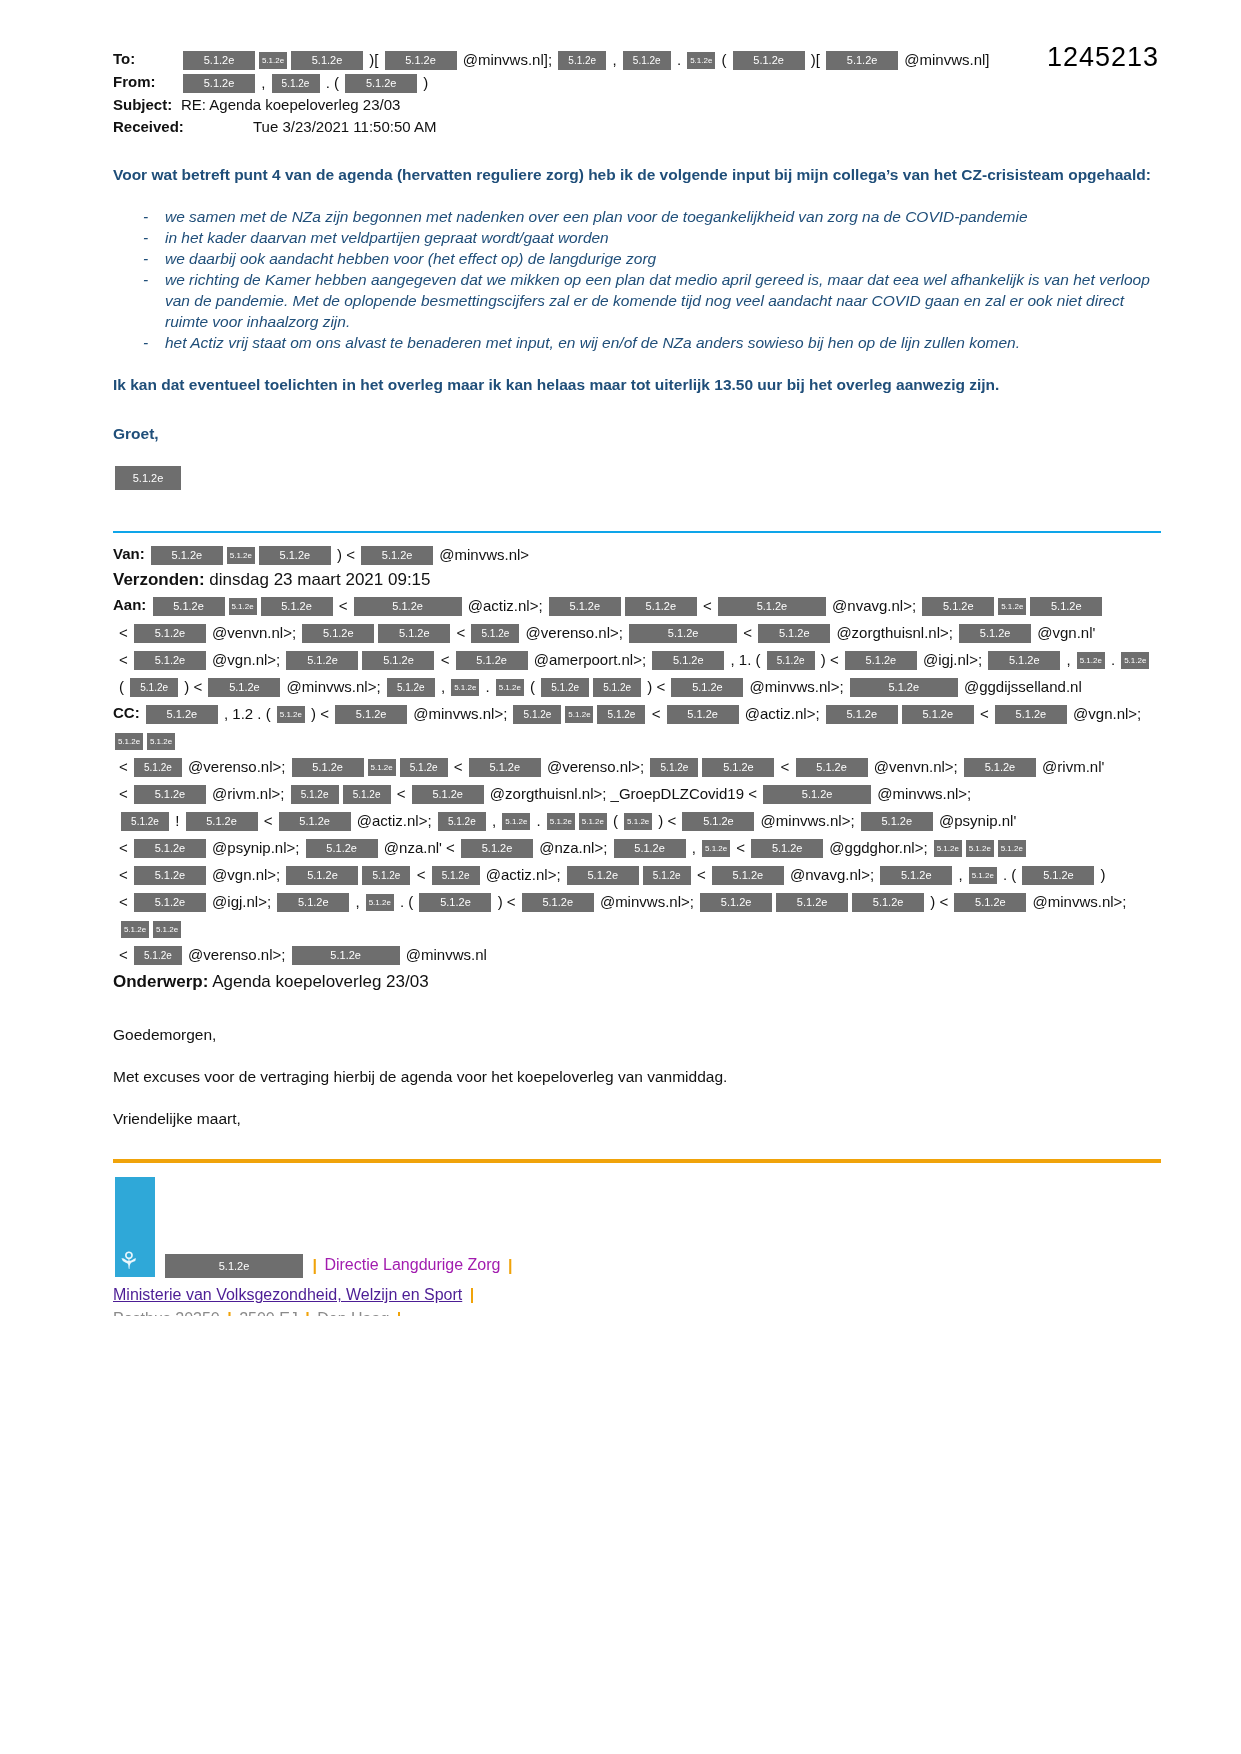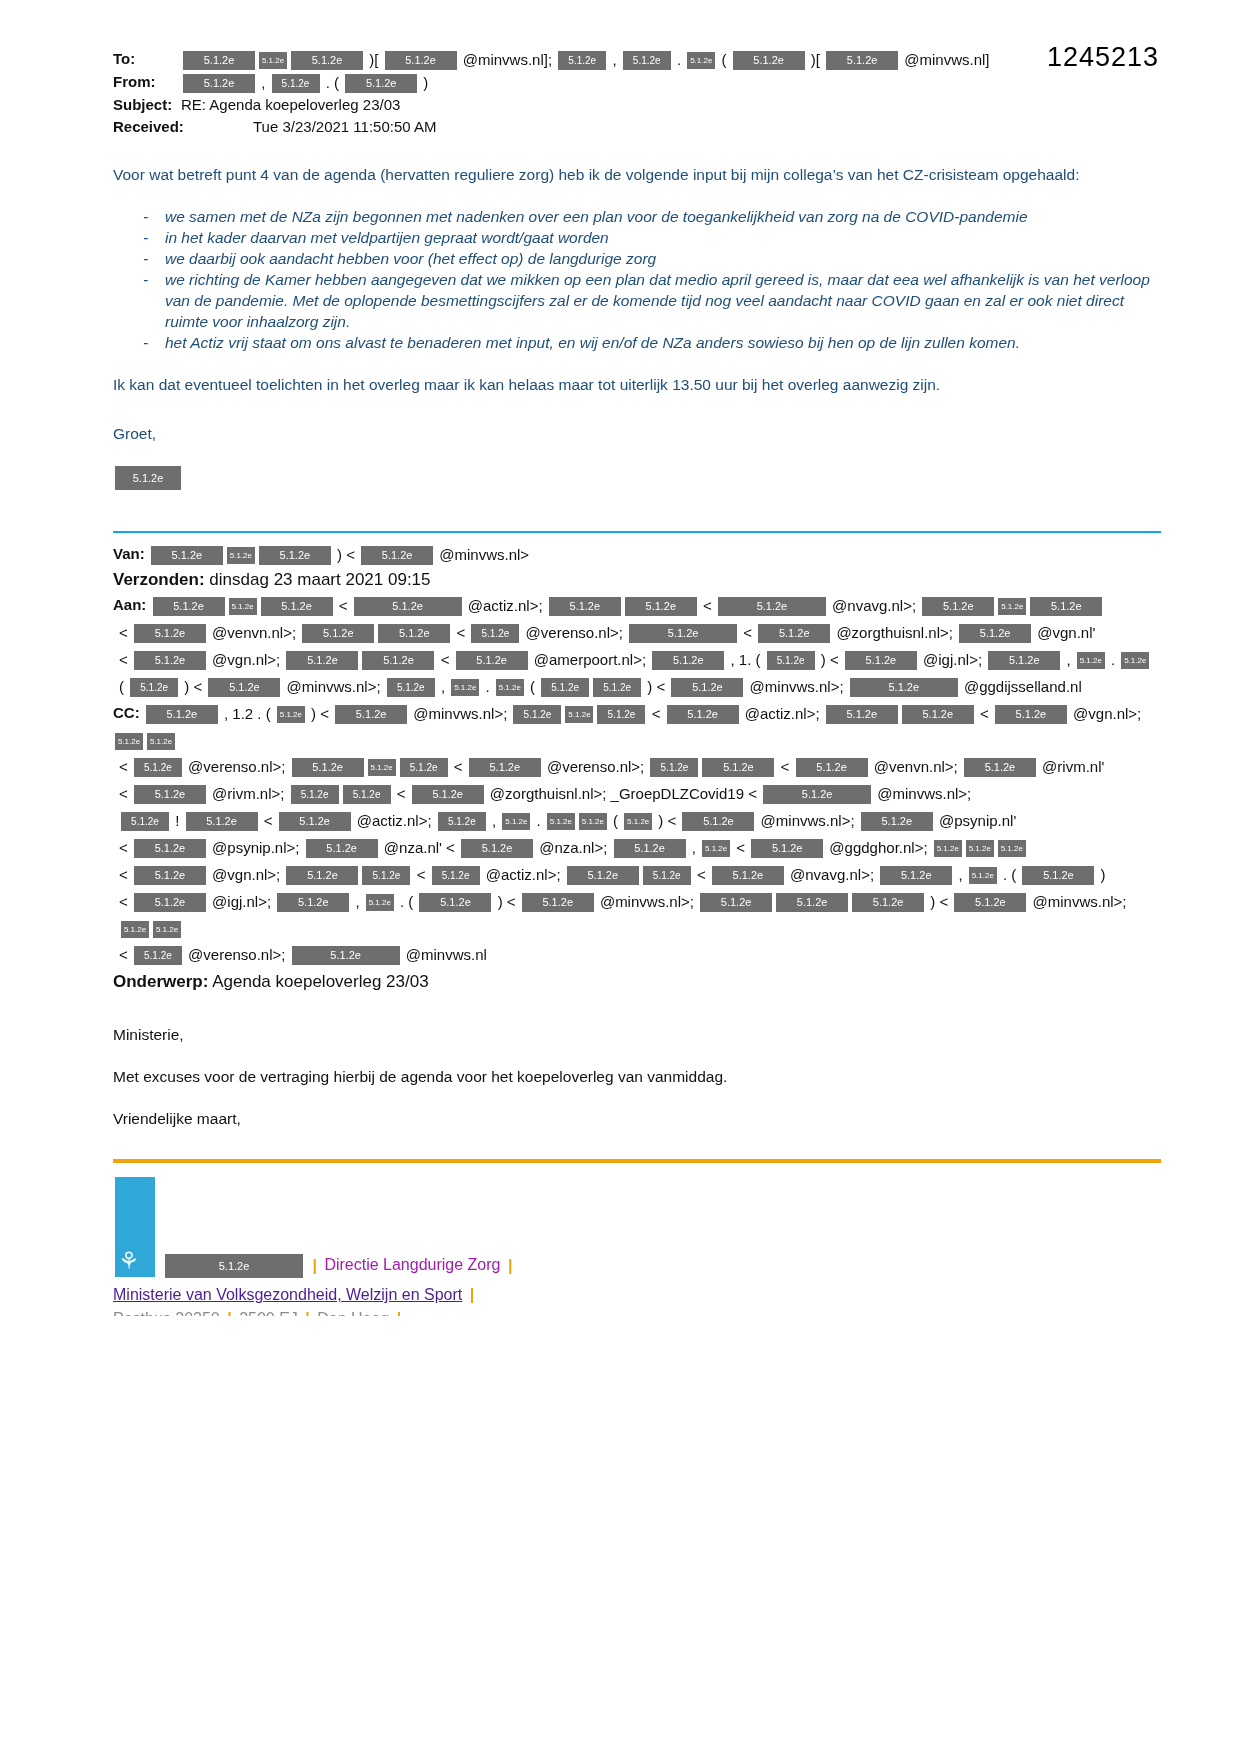--- a/index.html
+++ b/index.html
@@ -20,21 +20,21 @@
 
   
   .hdr{font-size:15px;line-height:22px;}
   .hdr-row{display:flex;}
   .hdr-label{width:68px;font-weight:bold;flex:none;}
   .hdr-value{flex:1;}
   .recv-indent{padding-left:72px;}
 
   
   .body1{color:#1F4E79;font-size:15.5px;line-height:21px;margin-top:26px;}
-  .body1 p{margin:0 0 21px 0;}
+  .body1 p{margin:0 0 21px 0;font-weight:bold;}
   .lead{font-style:italic;text-decoration:underline;margin:0 0 2px 0;}
   .bullet{display:flex;font-style:italic;margin-left:30px;}
   .bullet .mark{width:22px;flex:none;}
   .bullet .btxt{flex:1;}
   .greeting{margin-top:21px;}
   .sig-box1{margin-top:18px;}
 
   
   .fwd{border-top:2px solid #0ea5e9;margin-top:22px;padding-top:8px;}
   .tok-line{font-size:15px;line-height:26px;color:#111;}
@@ -146,21 +146,21 @@
       <div class="tok-line cont"><span class="tk"> &lt; </span><span class="rb m">5.1.2e</span><span class="tk"> @igj.nl&gt;; </span><span class="rb m">5.1.2e</span><span class="tk"> , </span><span class="rb t">5.1.2e</span><span class="tk"> . ( </span><span class="rb m">5.1.2e</span><span class="tk"> ) &lt; </span><span class="rb m">5.1.2e</span><span class="tk"> @minvws.nl&gt;; </span><span class="rb m">5.1.2e</span><span class="rb m">5.1.2e</span><span class="rb m">5.1.2e</span><span class="tk"> ) &lt; </span><span class="rb m">5.1.2e</span><span class="tk"> @minvws.nl&gt;; </span><span class="rb t">5.1.2e</span><span class="rb t">5.1.2e</span></div>
       <div class="tok-line cont"><span class="tk"> &lt; </span><span class="rb s">5.1.2e</span><span class="tk"> @verenso.nl&gt;; </span><span class="rb w">5.1.2e</span><span class="tk"> @minvws.nl </span></div>
 
       <div class="plain-row" style="margin-top:2px;">
         <b>Onderwerp:</b>
         <span>Agenda koepeloverleg 23/03</span>
       </div>
     </div>
 
     <div class="body2">
-      <p>Ministerie,</p>
+      <p>Goedemorgen,</p>
       <p>Met excuses voor de vertraging hierbij de agenda voor het koepeloverleg van vanmiddag.</p>
       <p>Vriendelijke maart,</p>
     </div>
 
     <div class="orange-rule"></div>
 
     <div class="sigblock">
       <div class="ribbon">
         <span class="emblem">⚘</span>
       </div>

